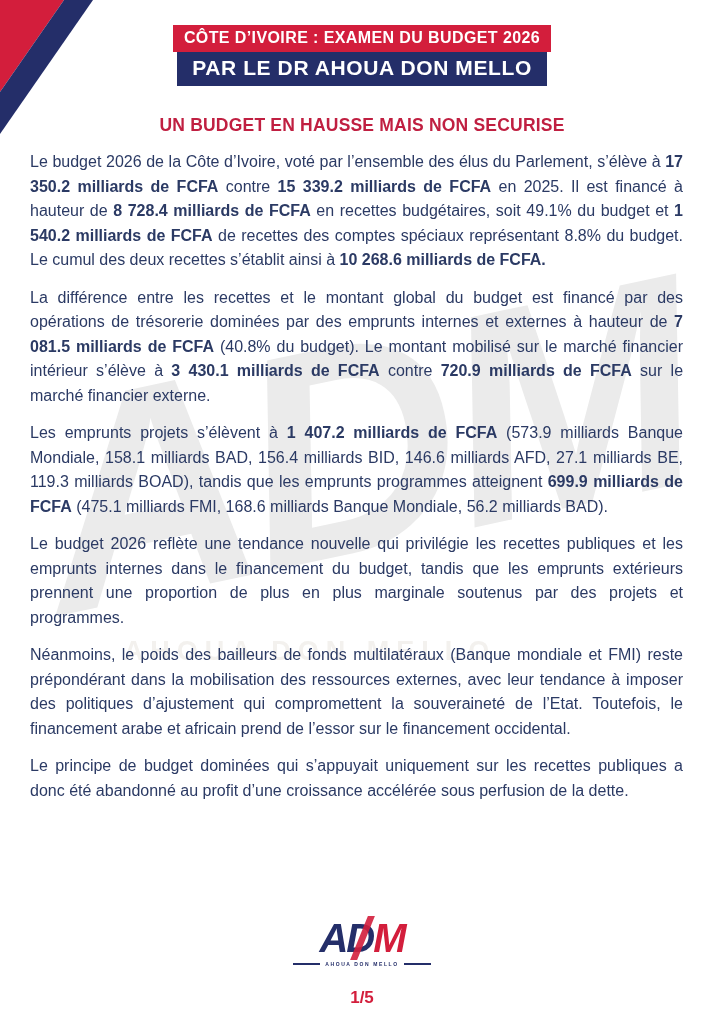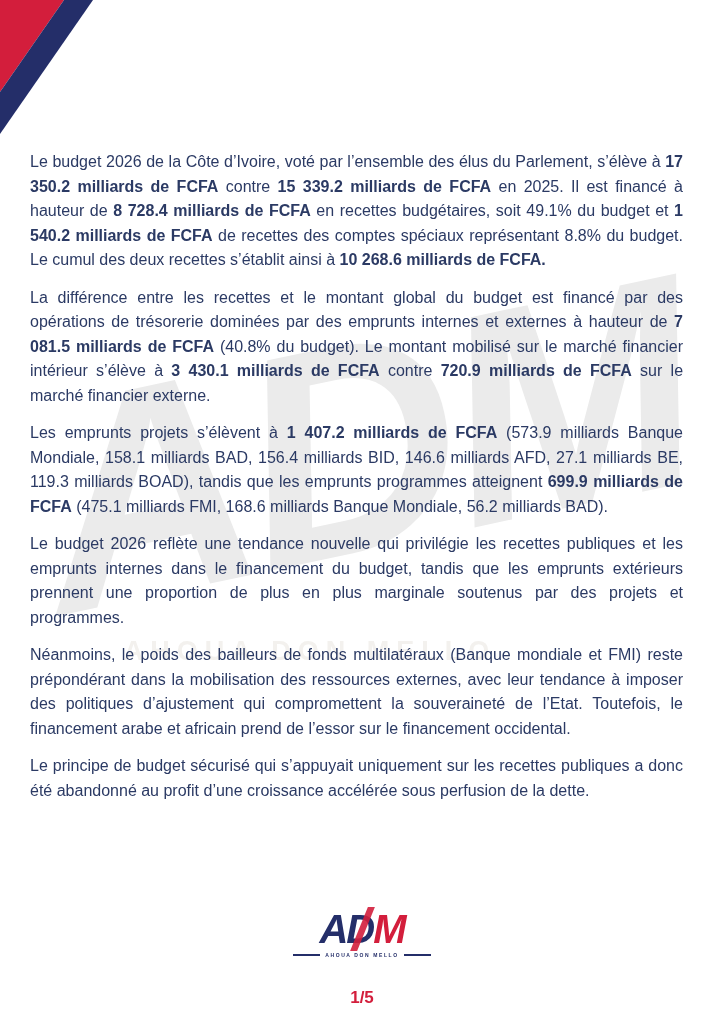--- a/index.html
+++ b/index.html
@@ -67,44 +67,49 @@
     background:var(--brand-red); transform:skewX(-22deg); opacity:.9;
   }
   .logo-rule {
     display:flex; align-items:center; gap:5px; margin-top:3px; width:138px;
   }
   .logo-rule .line { flex:1; height:2px; background:var(--brand-navy); }
   .logo-subtext {
     font-size:5px; font-weight:bold; letter-spacing:1.6px;
     color:var(--brand-navy); white-space:nowrap;
   }
-  .page-number { margin-top:30px; color:var(--brand-red);
+  .page-number { margin-top:21px; color:var(--brand-red);
                  font-weight:bold; font-size:17px; }
 </style>
 </head>
 <body>
 
 <div class="page">
 
   <div class="corner">
     <div class="corner-red"></div>
     <div class="corner-navy"></div>
   </div>
 
   <div class="wm">ADM</div>
   <div class="wm-ghost">AHOUA DON MELLO</div>
 
+  <div class="header">
+    <div class="banner-top">CÔTE D’IVOIRE : EXAMEN DU BUDGET 2026</div>
+    <div class="banner-bottom">PAR LE DR AHOUA DON MELLO</div>
+    <div class="doc-title">UN BUDGET EN HAUSSE MAIS NON SECURISE</div>
+  </div>
 
   <div class="content" id="paragraphs">
       <p><span>Le budget 2026 de la Côte d’Ivoire, voté par l’ensemble des élus du Parlement, s’élève à </span><b>17 350.2 milliards de FCFA</b><span> contre </span><b>15 339.2 milliards de FCFA</b><span> en 2025. Il est financé à hauteur de </span><b>8 728.4 milliards de FCFA</b><span> en recettes budgétaires, soit 49.1% du budget et </span><b>1 540.2 milliards de FCFA</b><span> de recettes des comptes spéciaux représentant 8.8% du budget. Le cumul des deux recettes s’établit ainsi à </span><b>10 268.6 milliards de FCFA.</b></p>
       <p><span>La différence entre les recettes et le montant global du budget est financé par des opérations de trésorerie dominées par des emprunts internes et externes à hauteur de </span><b>7 081.5 milliards de FCFA</b><span> (40.8% du budget). Le montant mobilisé sur le marché financier intérieur s’élève à </span><b>3 430.1 milliards de FCFA</b><span> contre </span><b>720.9 milliards de FCFA</b><span> sur le marché financier externe.</span></p>
       <p><span>Les emprunts projets s’élèvent à </span><b>1 407.2 milliards de FCFA</b><span> (573.9 milliards Banque Mondiale, 158.1 milliards BAD, 156.4 milliards BID, 146.6 milliards AFD, 27.1 milliards BE, 119.3 milliards BOAD), tandis que les emprunts programmes atteignent </span><b>699.9 milliards de FCFA</b><span> (475.1 milliards FMI, 168.6 milliards Banque Mondiale, 56.2 milliards BAD).</span></p>
       <p><span>Le budget 2026 reflète une tendance nouvelle qui privilégie les recettes publiques et les emprunts internes dans le financement du budget, tandis que les emprunts extérieurs prennent une proportion de plus en plus marginale soutenus par des projets et programmes.</span></p>
       <p><span>Néanmoins, le poids des bailleurs de fonds multilatéraux (Banque mondiale et FMI) reste prépondérant dans la mobilisation des ressources externes, avec leur tendance à imposer des politiques d’ajustement qui compromettent la souveraineté de l’Etat. Toutefois, le financement arabe et africain prend de l’essor sur le financement occidental.</span></p>
-      <p><span>Le principe de budget sécurisé qui s’appuyait uniquement sur les recettes publiques a donc été abandonné au profit d’une croissance accélérée sous perfusion de la dette.</span></p>
+      <p><span>Le principe de budget dominées qui s’appuyait uniquement sur les recettes publiques a donc été abandonné au profit d’une croissance accélérée sous perfusion de la dette.</span></p>
     </div>
 
   <div class="footer">
     <div class="logo" id="logo">
       <span class="logo-slash"></span>
     <span class="navy">A</span><span class="navy">D</span><span class="red">M</span></div>
     <div class="logo-rule">
       <span class="line"></span>
       <span class="logo-subtext">AHOUA DON MELLO</span>
       <span class="line"></span>

